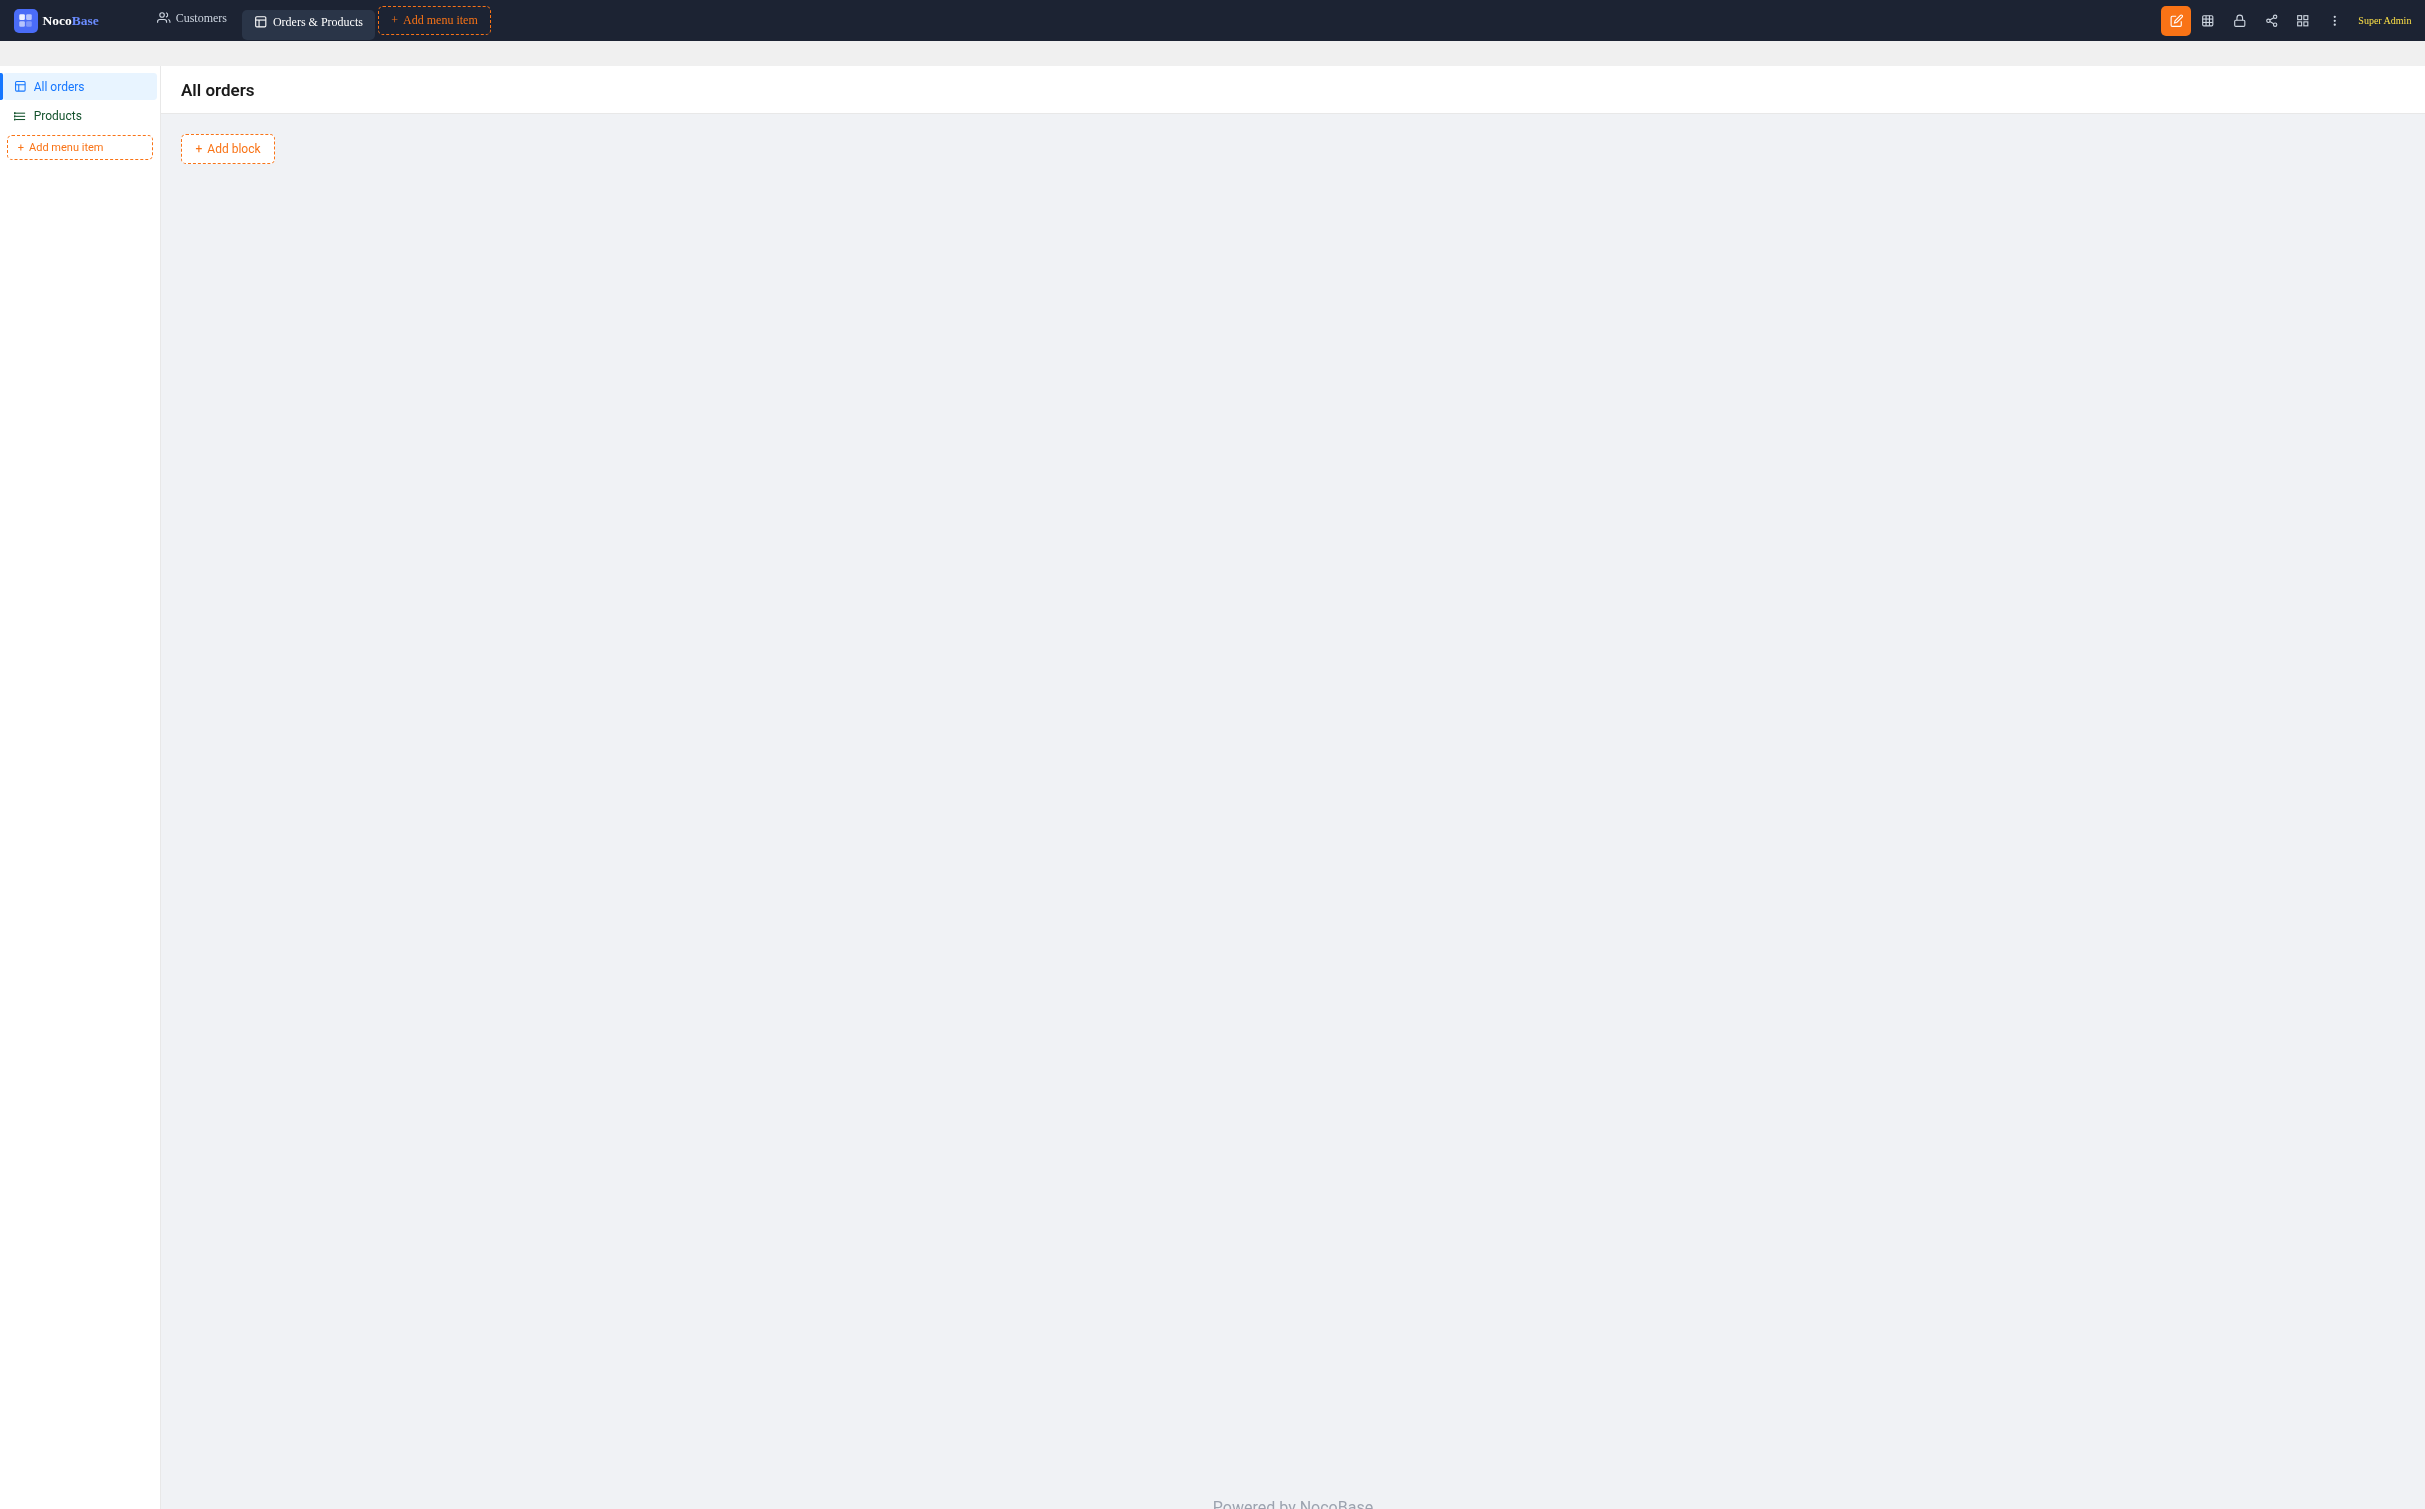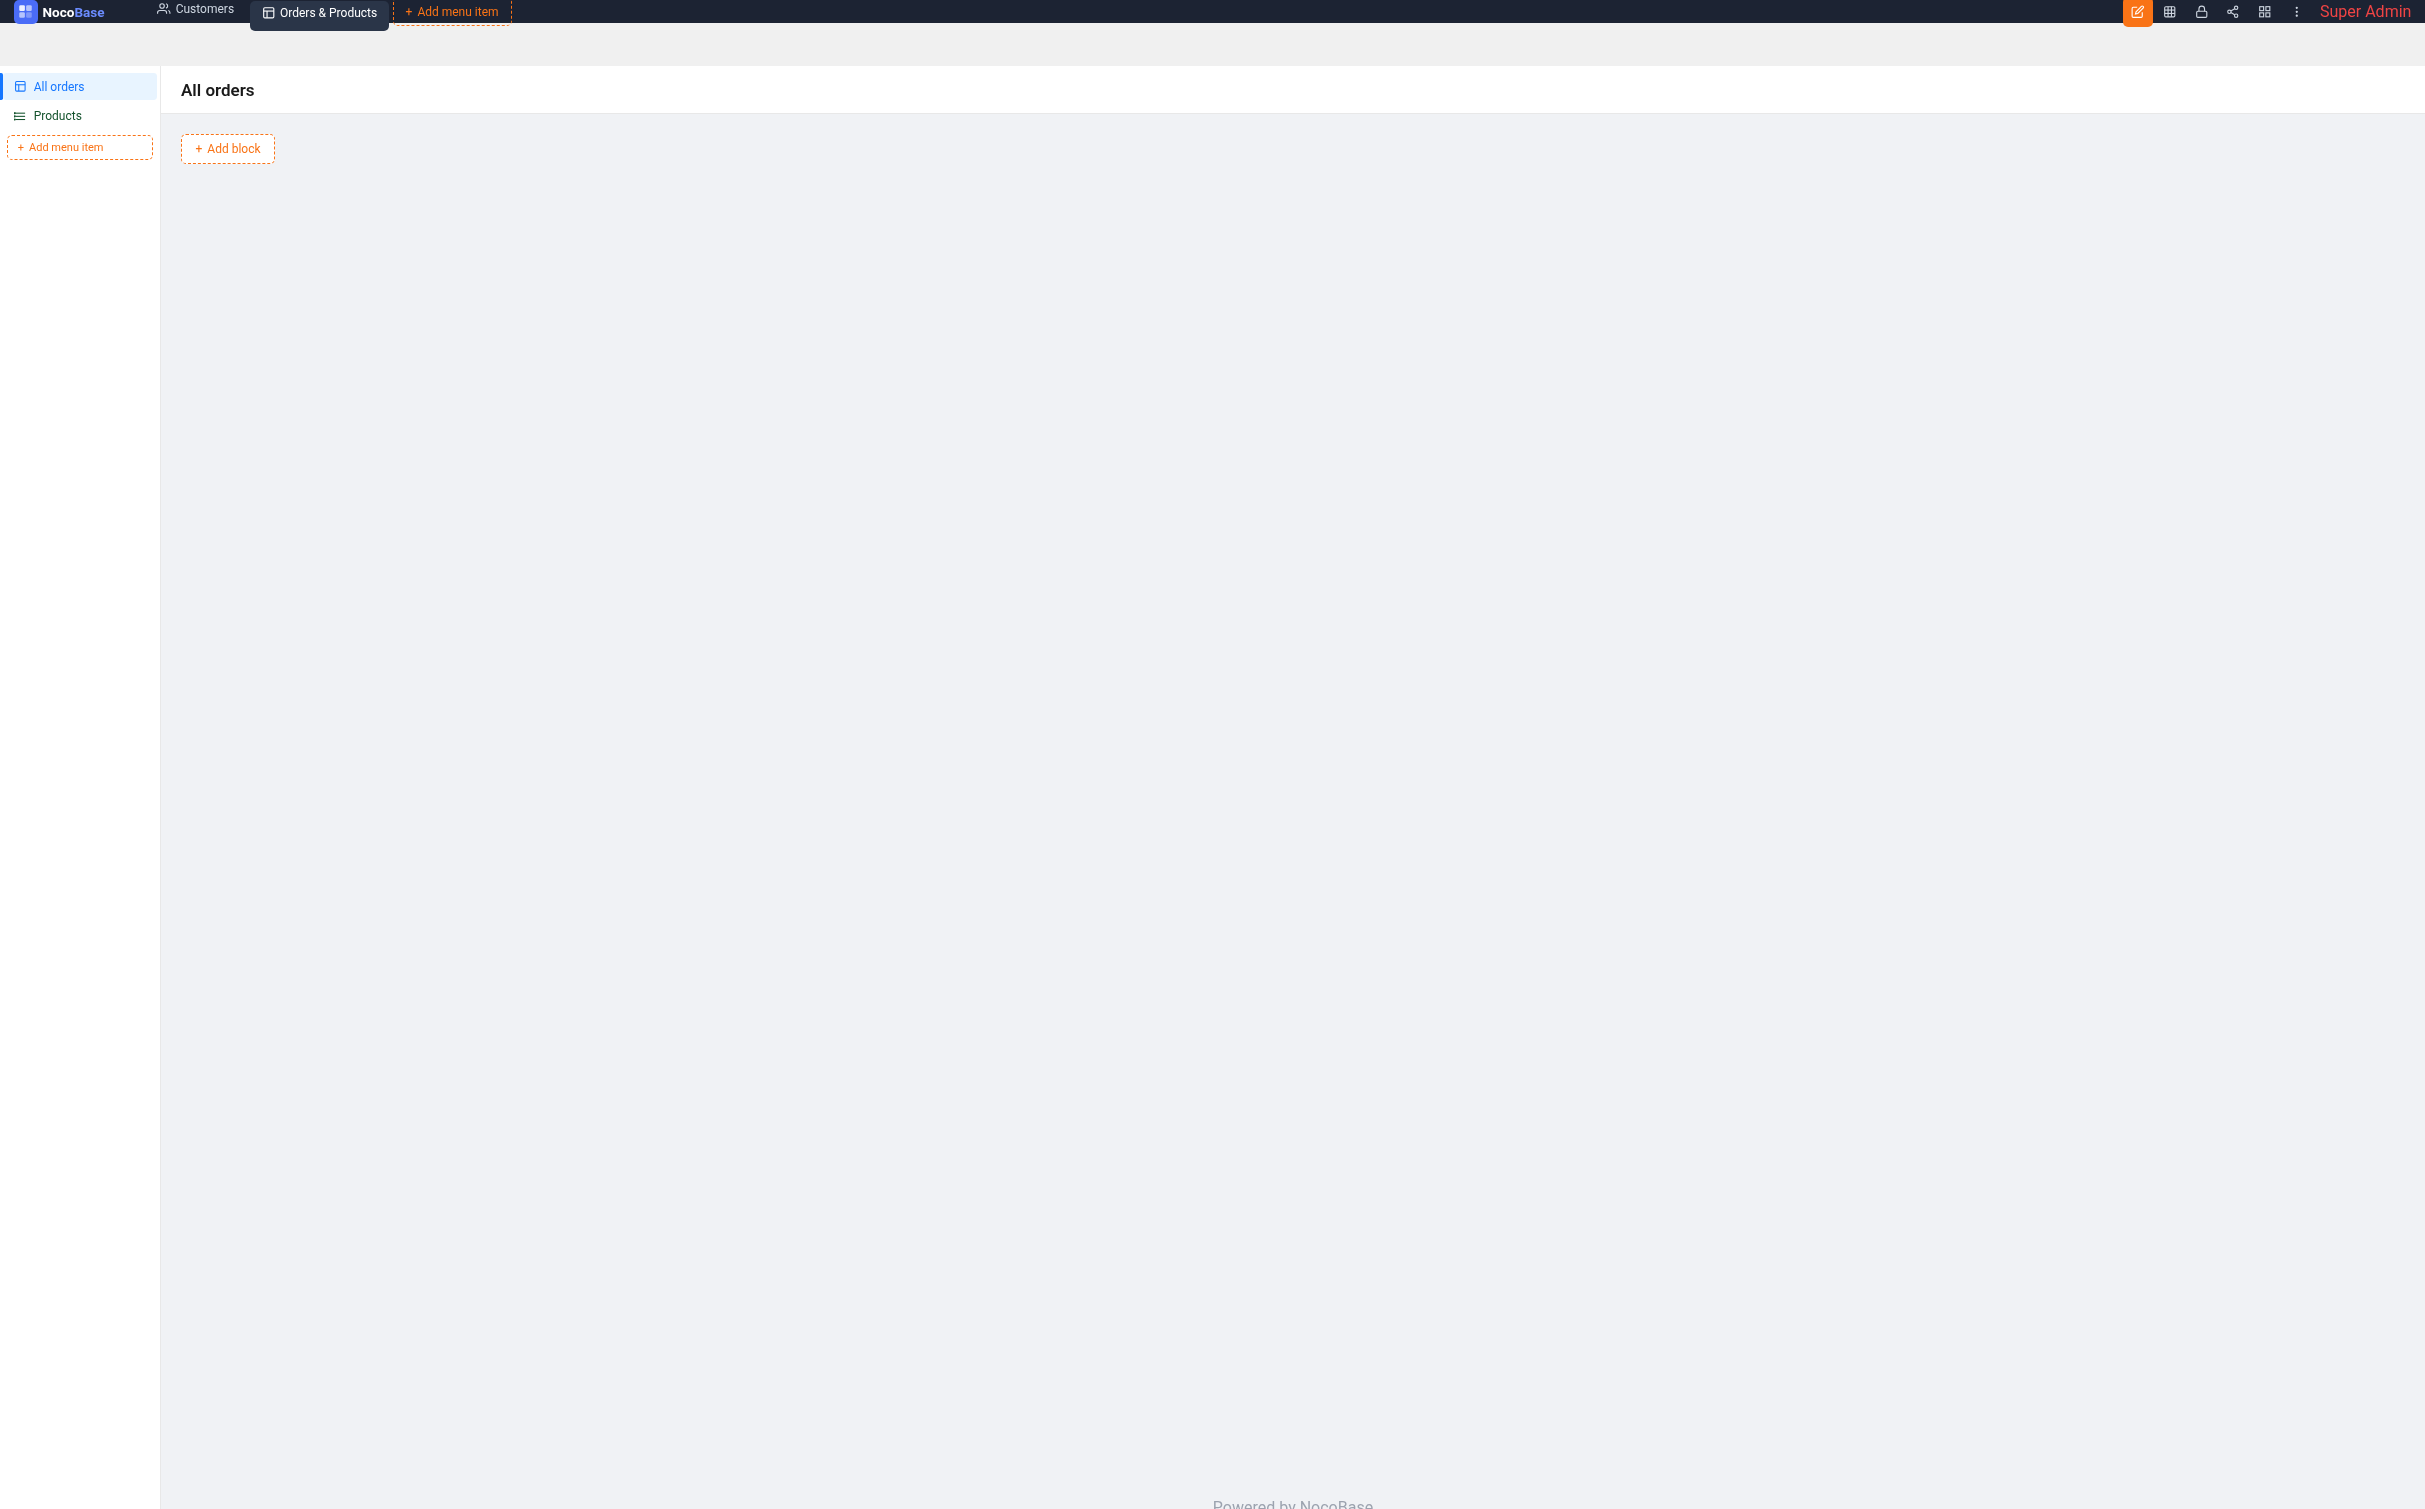--- a/index.html
+++ b/index.html
@@ -14,28 +14,29 @@
       background: #f0f0f0;
       height: 100vh;
       overflow: hidden;
     }
 
     
     .topbar {
       display: flex;
       align-items: center;
       background: #1c2333;
-      height: 23px;
+      height: 41px;
       padding: 0 6.8px;
       gap: 3.4px;
       position: fixed;
       top: 0;
       left: 0;
       right: 0;
       z-index: 100;
+      font-family: Liberation Serif, serif;
     }
 
     .logo-area {
       display: flex;
       align-items: center;
       gap: 5px;
       padding: 0 6.8px;
       min-width: 135px;
     }
 
@@ -132,22 +133,22 @@
 
     .nav-icon-btn.active-orange {
       background: #f97316;
       color: white;
     }
 
     .nav-user {
       display: flex;
       align-items: center;
       padding: 0 6.8px;
-      color: #ef4444;
-      font-size: 16px;
+      color: #fde047;
+      font-size: 10px;
       cursor: pointer;
     }
 
     
     .layout {
       display: flex;
       margin-top: 66px;
       height: calc(100vh - 41px);
     }
 

